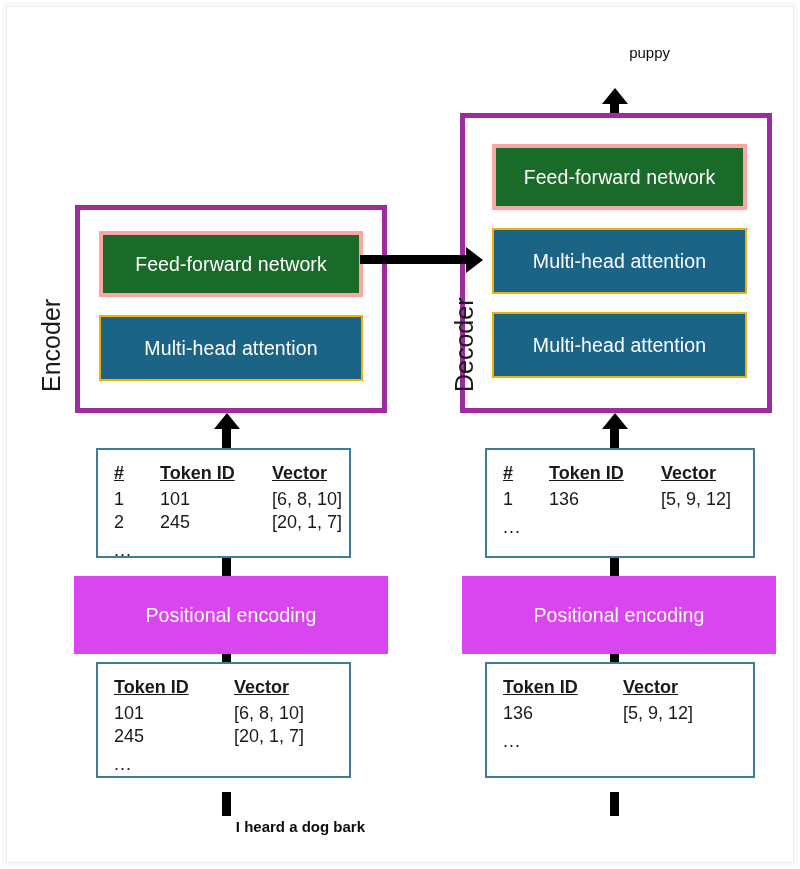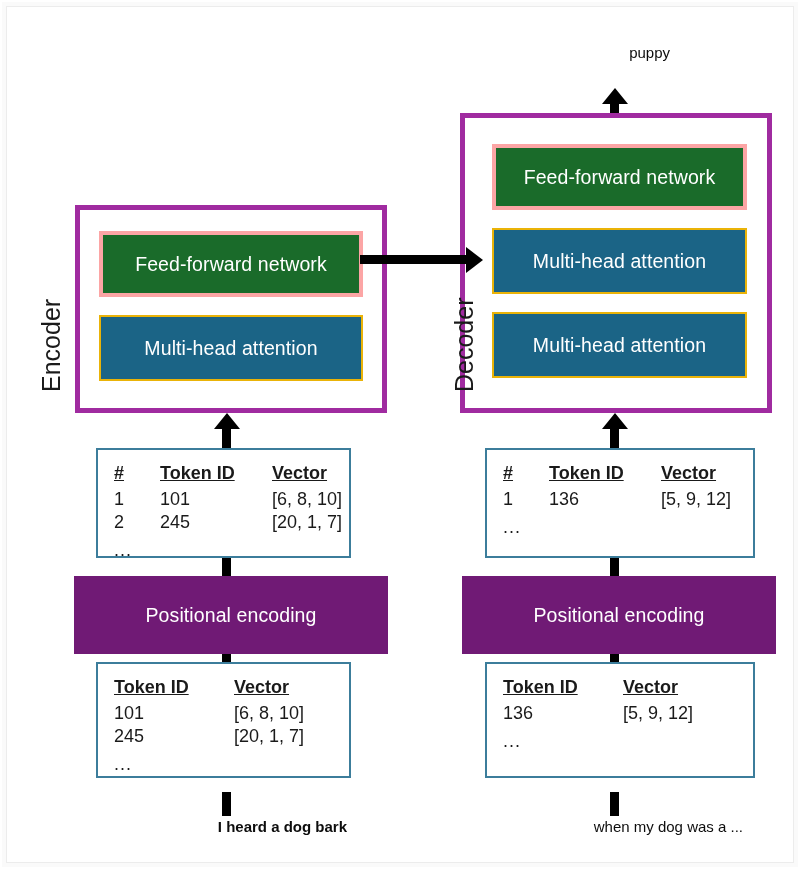--- a/index.html
+++ b/index.html
@@ -45,21 +45,21 @@
   }
   .block.green {
     background: #1a6b2a;
     border: 4px solid #fca5a5;
   }
   .block.teal {
     background: #1b6486;
     border: 2px solid #eab308;
   }
   .block.cyan {
-    background: #701a75;
+    background: #d946ef;
     border: none;
   }
 
   
   .stack-box {
     position: absolute;
     box-sizing: border-box;
     border: 5px solid #a02ba0;
     background: #ffffff;
   }
@@ -325,15 +325,14 @@
           <td>...</td>
           <td></td>
         </tr>
       </tbody>
     </table>
   </div>
 
   <div class="vline" style="left:222px; top:792px; height:24px;"></div>
   <div class="vline" style="left:610px; top:792px; height:24px;"></div>
 
-  <div class="caption bold" style="left:82px; top:818px; width:265px;">I heard a dog bark</div>
-  <div class="caption" style="left:478px; top:818px; width:265px;">when my dog was a ...</div>
+  <div class="caption bold" style="left:100px; top:818px; width:265px;">I heard a dog bark</div>
 </div>
 
 </body></html>

